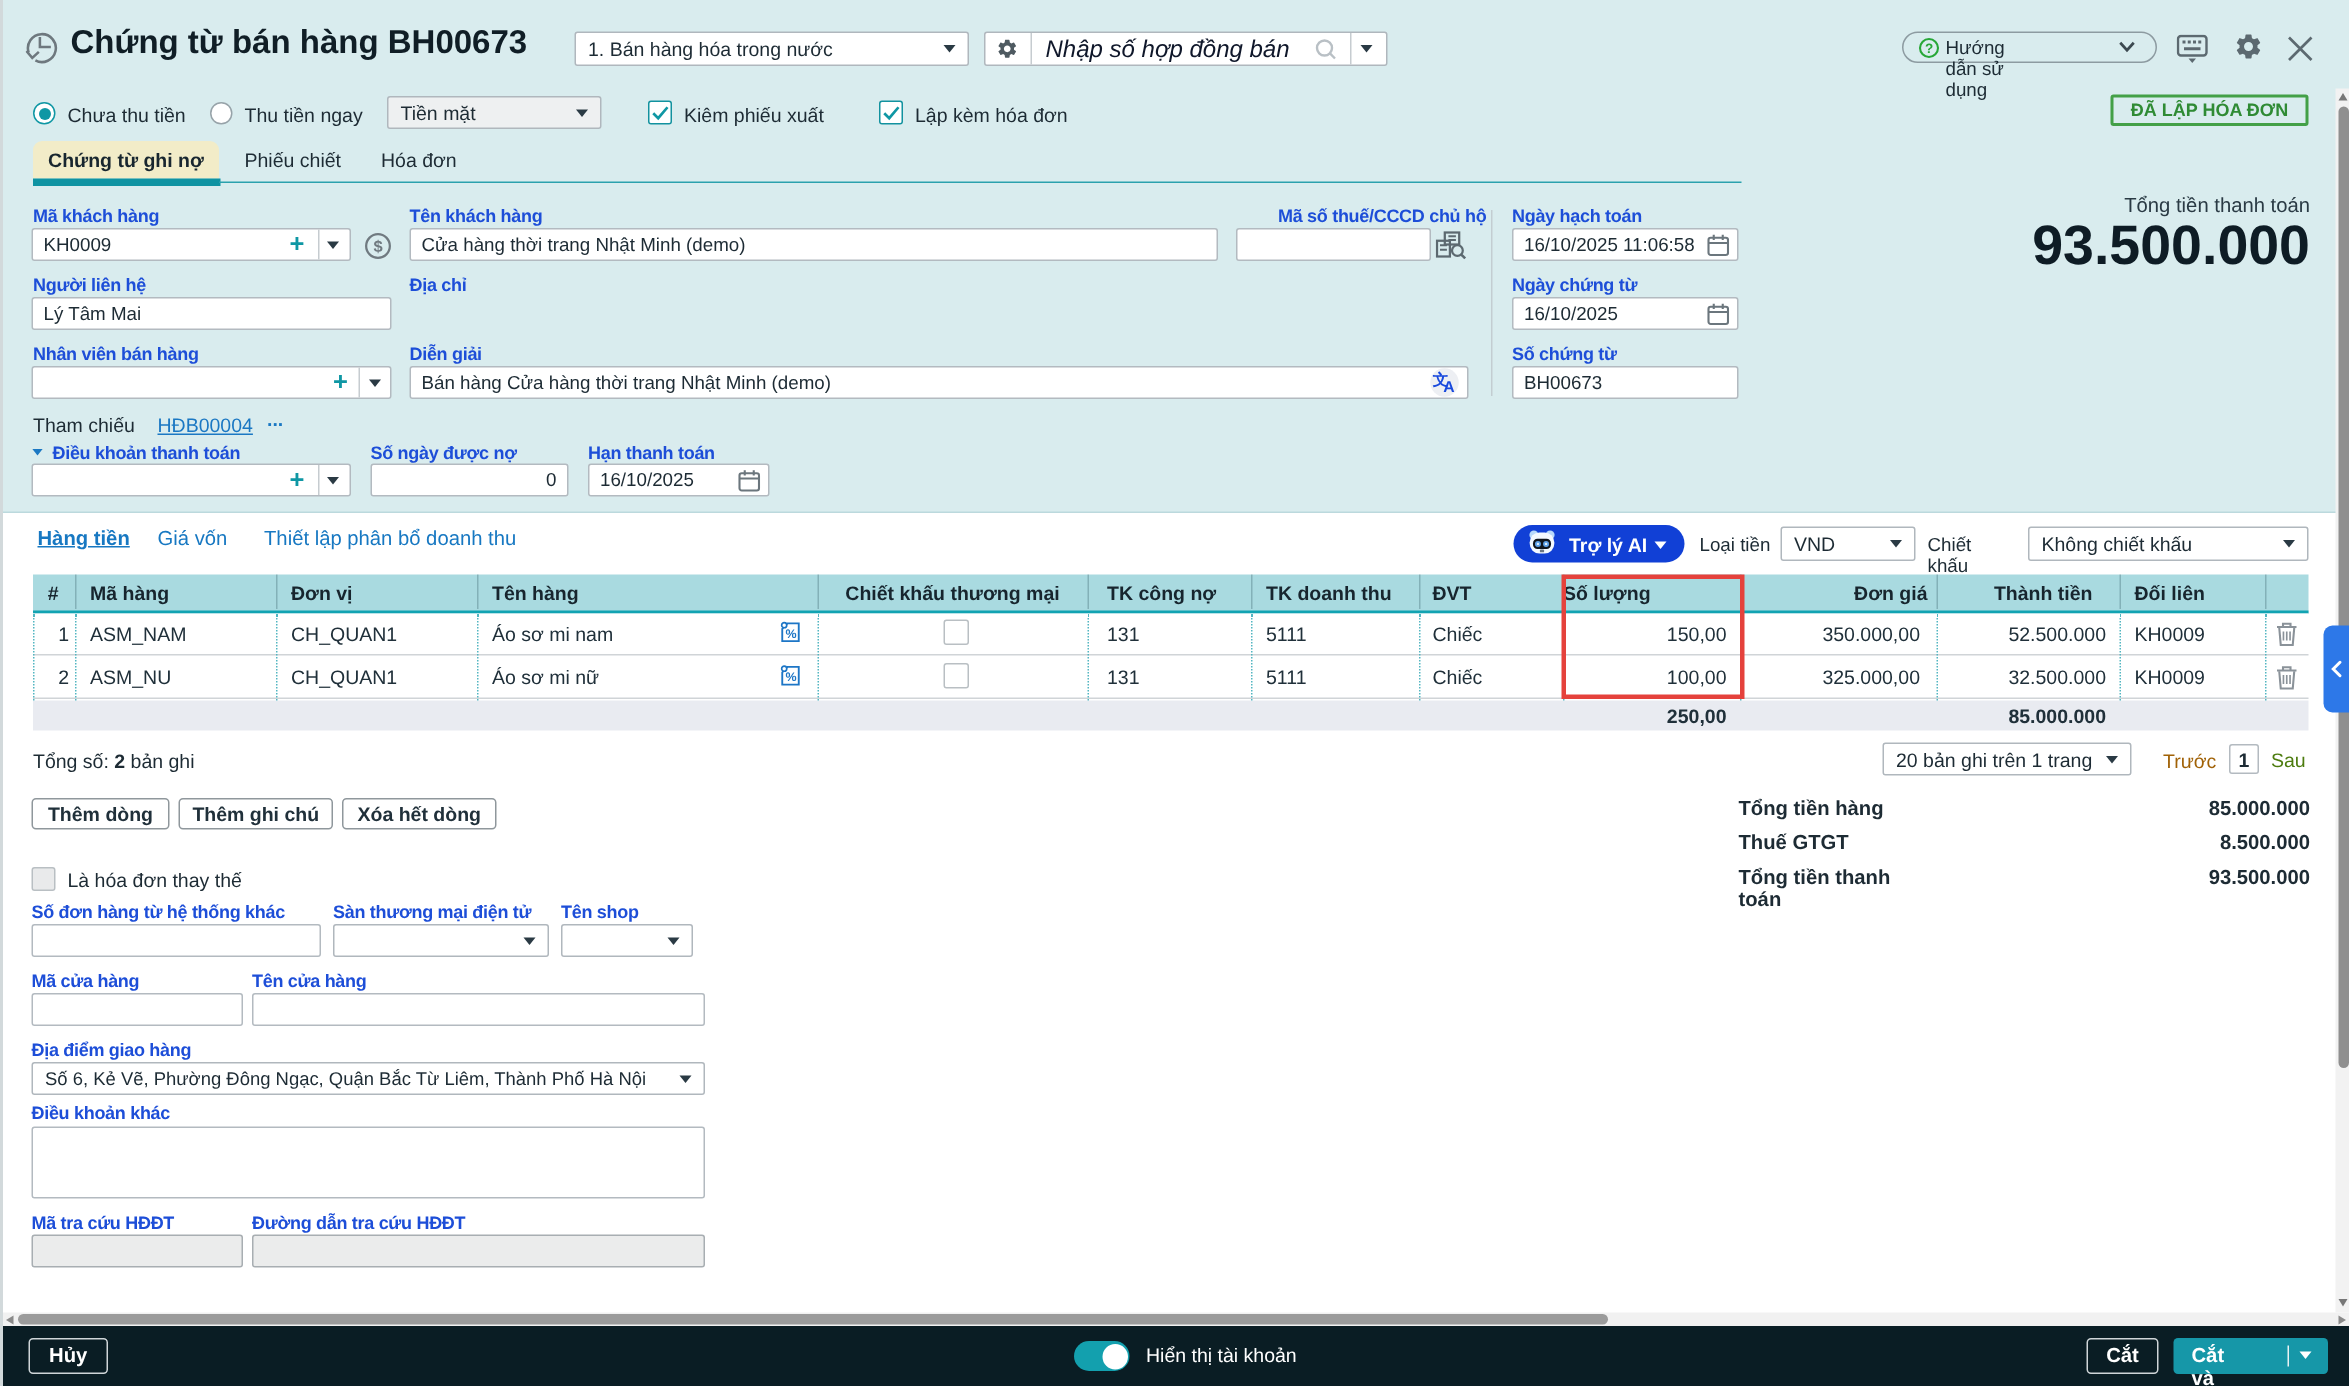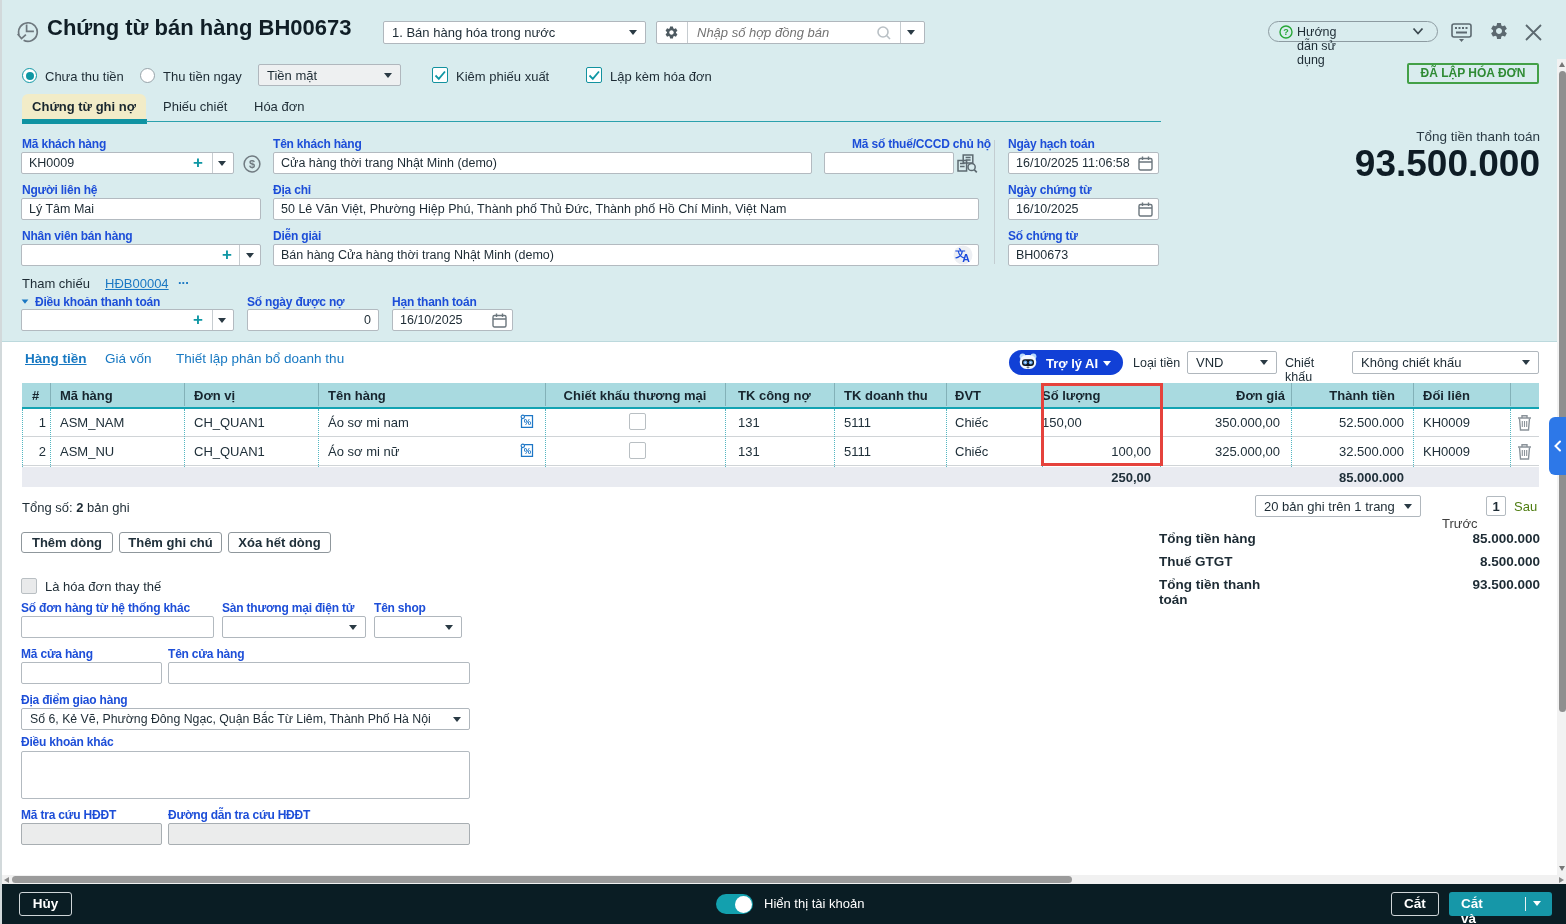--- a/index.html
+++ b/index.html
@@ -32,21 +32,21 @@
 <div class="abs" style="left:45px;top:15px;font-size:22px;font-weight:bold;color:#101e26;">Chứng từ bán hàng BH00673</div>
 
 <div class="dd" style="left:381px;top:21px;width:263px;height:23px;">1. Bán hàng hóa trong nước<span class="caret"></span></div>
 
 <div class="abs" style="left:654px;top:21px;width:269px;height:23px;background:#fff;border:1px solid #b0b7bd;border-radius:2px;"></div>
 <div class="combo-div" style="left:685px;top:22px;height:21px;"></div>
 <div class="combo-div" style="left:898px;top:22px;height:21px;"></div>
 <svg class="abs" style="left:662px;top:25px" width="15" height="15" viewBox="0 0 24 24">
       <path fill="#4e5a61" d="M19.14 12.94c.04-.3.06-.61.06-.94 0-.32-.02-.64-.07-.94l2.03-1.58a.49.49 0 0 0 .12-.61l-1.92-3.32a.488.488 0 0 0-.59-.22l-2.39.96c-.5-.38-1.03-.7-1.62-.94l-.36-2.54a.484.484 0 0 0-.48-.41h-3.84c-.24 0-.43.17-.47.41l-.36 2.54c-.59.24-1.13.57-1.62.94l-2.39-.96c-.22-.08-.47 0-.59.22L2.74 8.87c-.12.21-.08.47.12.61l2.03 1.58c-.05.3-.09.63-.09.94s.02.64.07.94l-2.03 1.58a.49.49 0 0 0-.12.61l1.92 3.32c.12.22.37.29.59.22l2.39-.96c.5.38 1.03.7 1.62.94l.36 2.54c.05.24.24.41.48.41h3.84c.24 0 .44-.17.47-.41l.36-2.54c.59-.24 1.13-.56 1.62-.94l2.39.96c.22.08.47 0 .59-.22l1.92-3.32c.12-.22.07-.47-.12-.61l-2.01-1.58zM12 15.6c-1.98 0-3.6-1.62-3.6-3.6s1.62-3.6 3.6-3.6 3.6 1.62 3.6 3.6-1.62 3.6-3.6 3.6z"></path>
     </svg>
-<div class="abs" style="left:695px;top:25px;font-size:13px;font-style:italic;color:#737373;">Nhập số hợp đồng bán</div>
+<div class="abs" style="left:695px;top:25px;font-size:16px;font-style:italic;color:#0f172a;">Nhập số hợp đồng bán</div>
 <svg class="abs" style="left:874px;top:25px" width="16" height="16" viewBox="0 0 16 16">
       <circle cx="7" cy="7" r="5" fill="none" stroke="#b9c0c5" stroke-width="1.6"></circle>
       <path d="M10.8 10.8 L14 14" stroke="#b9c0c5" stroke-width="1.6"></path>
     </svg>
 <span class="caret abs" style="left:905px;top:30px;"></span>
 
 <div class="abs" style="left:1266px;top:21px;width:170px;height:21px;border:1px solid #8d9ba1;border-radius:11px;"></div>
 <svg class="abs" style="left:1277px;top:25px" width="14" height="14" viewBox="0 0 14 14">
       <circle cx="7" cy="7" r="6" fill="none" stroke="#27a737" stroke-width="1.4"></circle>
       <text x="7" y="10" font-size="9" font-weight="bold" fill="#27a737" text-anchor="middle">?</text>
@@ -122,21 +122,20 @@
  <circle cx="14.6" cy="13" r="3.6" fill="#d9ecee" stroke="#5c6970" stroke-width="1.5"></circle>
  <path d="M17.2 15.7 L19.8 18.3" stroke="#5c6970" stroke-width="1.7"></path>
 </svg>
 
 <div class="lbl abs" style="left:1006px;top:137px;">Ngày hạch toán</div>
 <div class="inp" style="left:1006px;top:152px;width:151px;height:22px;">16/10/2025 11:06:58</div>
 
 <div class="lbl abs" style="left:20px;top:183px;">Người liên hệ</div>
 <div class="inp" style="left:19px;top:198px;width:240px;height:22px;">Lý Tâm Mai</div>
 <div class="lbl abs" style="left:271px;top:183px;">Địa chỉ</div>
-<div class="inp" style="left:271px;top:198px;width:706px;height:22px;">50 Lê Văn Việt, Phường Hiệp Phú, Thành phố Thủ Đức, Thành phố Hồ Chí Minh, Việt Nam</div>
 <div class="lbl abs" style="left:1006px;top:183px;">Ngày chứng từ</div>
 <div class="inp" style="left:1006px;top:198px;width:151px;height:22px;">16/10/2025</div>
 
 <div class="lbl abs" style="left:20px;top:229px;">Nhân viên bán hàng</div>
 <div class="inp" style="left:19px;top:244px;width:240px;height:22px;"></div>
 <div class="combo-plus" style="left:220px;top:245px;">+</div>
 <div class="combo-div" style="left:237px;top:245px;height:20px;"></div>
 <span class="caret abs" style="left:244px;top:253px;"></span>
 <div class="lbl abs" style="left:271px;top:229px;">Diễn giải</div>
 <div class="inp" style="left:271px;top:244px;width:706px;height:22px;">Bán hàng Cửa hàng thời trang Nhật Minh (demo)</div>
@@ -255,21 +254,21 @@
 <div class="td" style="left:326px;top:415px;">Áo sơ mi nam</div>
 <svg class="abs pcticon" style="left:518px;top:414px" width="14" height="15" viewBox="0 0 14 15">
       <path d="M5 1.6 h7.5 v11.8 h-11 v-8.2 z" fill="none" stroke="#1d76c6" stroke-width="1.25"></path>
       <circle cx="2.8" cy="2.8" r="1.7" fill="#fff" stroke="#1d76c6" stroke-width="1.1"></circle>
       <text x="7.4" y="11.2" font-size="8.3" font-weight="bold" fill="#1d76c6" text-anchor="middle">%</text>
     </svg>
 <div class="abs rowchk" style="left:627px;top:413px;"></div>
 <div class="td" style="left:736px;top:415px;">131</div>
 <div class="td" style="left:842px;top:415px;">5111</div>
 <div class="td" style="left:953px;top:415px;">Chiếc</div>
-<div class="td" style="left:1040px;top:415px;width:109px;text-align:left;">150,00</div>
+<div class="td" style="left:1040px;top:415px;width:109px;text-align:right;">150,00</div>
 <div class="td" style="left:1158px;top:415px;width:120px;text-align:right;">350.000,00</div>
 <div class="td" style="left:1289px;top:415px;width:113px;text-align:right;">52.500.000</div>
 <div class="td" style="left:1421px;top:415px;">KH0009</div>
 <svg class="abs trash" style="left:1515px;top:414px" width="15" height="17" viewBox="0 0 15 17">
       <path d="M2.5 4.5 l1 11.5 h8 l1-11.5" fill="none" stroke="#8a9299" stroke-width="1.4"></path>
       <path d="M1 4 h13 M5 4 v-2.2 h5 V4" fill="none" stroke="#8a9299" stroke-width="1.4"></path>
       <path d="M5.3 7 v6 M7.5 7 v6 M9.7 7 v6" stroke="#8a9299" stroke-width="1.1"></path>
     </svg>
 
 <div class="td" style="left:20px;top:444px;width:24px;text-align:right;">2</div>
@@ -295,21 +294,21 @@
       <path d="M5.3 7 v6 M7.5 7 v6 M9.7 7 v6" stroke="#8a9299" stroke-width="1.1"></path>
     </svg>
 
 <div class="td" style="left:1040px;top:470px;width:109px;text-align:right;font-weight:bold;">250,00</div>
 <div class="td" style="left:1289px;top:470px;width:113px;text-align:right;font-weight:bold;">85.000.000</div>
 
 <div class="abs" style="left:1038.5px;top:382.5px;width:122.5px;height:83.5px;border:3.5px solid #e5423c;"></div>
 
 <div class="abs" style="left:20px;top:500px;font-size:13px;">Tổng số: <b>2</b> bản ghi</div>
 <div class="dd" style="left:1253px;top:495px;width:166px;height:22px;">20 bản ghi trên 1 trang<span class="caret"></span></div>
-<div class="abs" style="left:1440px;top:516px;font-size:13px;color:#404040;">Trước</div>
+<div class="abs" style="left:1440px;top:500px;font-size:13px;color:#a16207;">Trước</div>
 <div class="abs" style="left:1484px;top:496px;width:20px;height:20px;border:1px solid #b3bac0;border-radius:2px;text-align:center;font-size:13px;font-weight:bold;line-height:19px;">1</div>
 <div class="abs" style="left:1512px;top:499px;font-size:13px;color:#4d7c0f;">Sau</div>
 
 <div class="abs btn3" style="left:19px;top:532px;width:92px;">Thêm dòng</div>
 <div class="abs btn3" style="left:117px;top:532px;width:103px;">Thêm ghi chú</div>
 <div class="abs btn3" style="left:226px;top:532px;width:103px;">Xóa hết dòng</div>
 
 <div class="abs" style="left:1157px;top:531px;font-size:13.5px;font-weight:bold;">Tổng tiền hàng</div>
 <div class="abs" style="left:1338px;top:531px;width:200px;text-align:right;font-size:13.5px;font-weight:bold;">85.000.000</div>
 <div class="abs" style="left:1157px;top:554px;font-size:13.5px;font-weight:bold;">Thuế GTGT</div>

